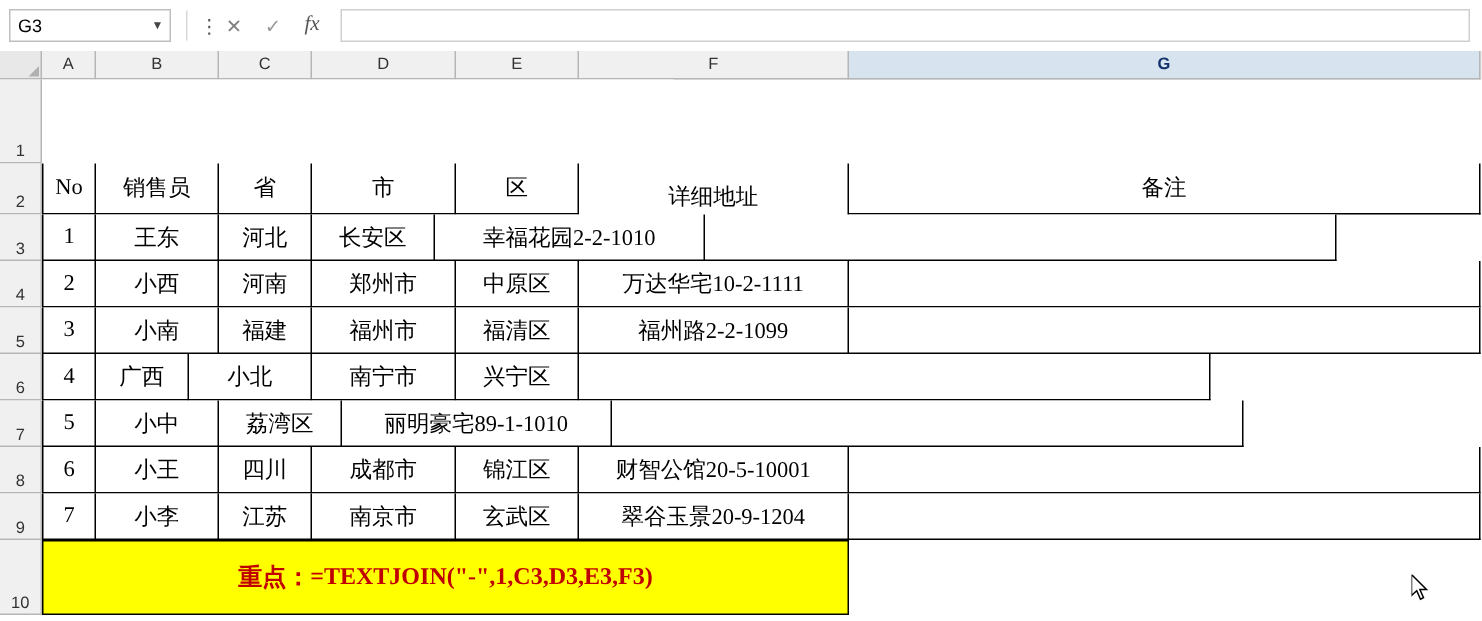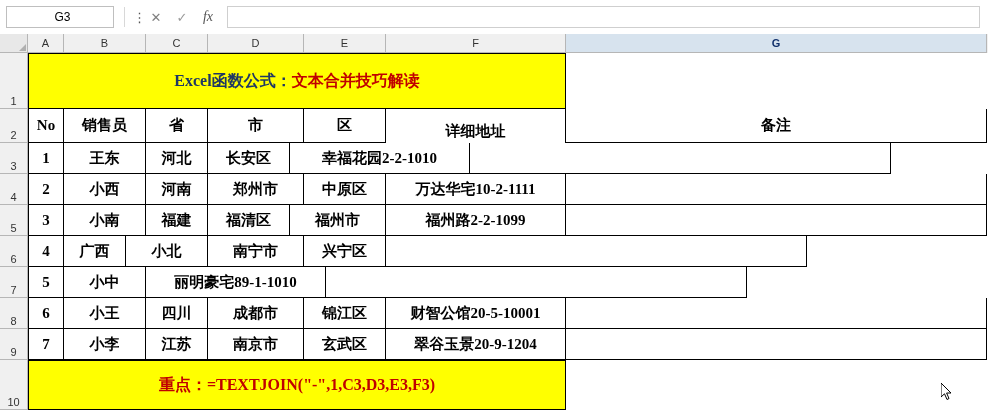--- a/index.html
+++ b/index.html
@@ -30,21 +30,20 @@
     width: 108px;
     height: 22px;
     margin-left: 6px;
     border: 1px solid #bfbfbf;
     background: #ffffff;
     display: flex;
     align-items: center;
     font-size: 12px;
     color: #000;
     box-sizing: border-box;
-    flex-direction: column;
   }
   .namebox .nb-text {
     flex: 1;
     padding-left: 5px;
     font-size: 12px;
     line-height: 20px;
   }
   .namebox .nb-arrow {
     width: 16px;
     text-align: center;
@@ -165,21 +164,21 @@
     padding-bottom: 1px;
   }
   .cell {
     box-sizing: border-box;
     border-right: 1px solid #000000;
     border-bottom: 1px solid #000000;
     display: flex;
     align-items: center;
     justify-content: center;
     font-family: "Liberation Serif", serif;
-    font-weight: bold;
+    font-weight: normal;
     font-size: 15px;
     color: #000;
     background: #ffffff;
     overflow: hidden;
     white-space: nowrap;
   }
   .cell.first { border-left: 1px solid #000000; }
   .banner {
     background: #ffff00;
     justify-content: center;
@@ -231,24 +230,20 @@
     <div class="col-head" style="width:96px">D</div>
     <div class="col-head" style="width:82px">E</div>
     <div class="col-head" style="width:180px">F</div>
     <div class="col-head active" style="width:421px">G</div>
   </div>
 
   <div class="grid">
 
     <div class="row" style="height:56px">
       <div class="row-head" style="height:56px">1</div>
-      <div class="cell first banner" style="width:538px;height:56px">
-        <span class="t-blue">Excel函数公式：</span>
-          <span class="t-red">文本合并技巧解读</span>
-      </div>
       <div class="cell plain" style="width:421px;height:56px"></div>
     </div>
 
     <div class="row" style="height:34px">
       <div class="row-head" style="height:34px">2</div>
       <div class="cell first" style="width:36px;height:34px">No</div>
       <div class="cell" style="width:82px;height:34px">销售员</div>
       <div class="cell" style="width:62px;height:34px">省</div>
       <div class="cell" style="width:96px;height:34px">市</div>
       <div class="cell" style="width:82px;height:34px">区</div>
@@ -275,40 +270,41 @@
       <div class="cell" style="width:82px;height:31px">中原区</div>
       <div class="cell" style="width:180px;height:31px">万达华宅10-2-1111</div>
       <div class="cell" style="width:421px;height:31px"></div>
     </div>
 
     <div class="row" style="height:31px">
       <div class="row-head" style="height:31px">5</div>
       <div class="cell first" style="width:36px;height:31px">3</div>
       <div class="cell" style="width:82px;height:31px">小南</div>
       <div class="cell" style="width:62px;height:31px">福建</div>
+      <div class="cell" style="width:96px;height:31px">福州市</div>
       <div class="cell" style="width:82px;height:31px">福清区</div>
-      <div class="cell" style="width:96px;height:31px">福州市</div>
       <div class="cell" style="width:180px;height:31px">福州路2-2-1099</div>
       <div class="cell" style="width:421px;height:31px"></div>
     </div>
 
     <div class="row" style="height:31px">
       <div class="row-head" style="height:31px">6</div>
       <div class="cell first" style="width:36px;height:31px">4</div>
       <div class="cell" style="width:62px;height:31px">广西</div>
       <div class="cell" style="width:82px;height:31px">小北</div>
       <div class="cell" style="width:96px;height:31px">南宁市</div>
       <div class="cell" style="width:82px;height:31px">兴宁区</div>
       <div class="cell" style="width:421px;height:31px"></div>
     </div>
 
     <div class="row" style="height:31px">
       <div class="row-head" style="height:31px">7</div>
       <div class="cell first" style="width:36px;height:31px">5</div>
       <div class="cell" style="width:82px;height:31px">小中</div>
+      <div class="cell" style="width:82px;height:31px">荔湾区</div>
       <div class="cell" style="width:180px;height:31px">丽明豪宅89-1-1010</div>
       <div class="cell" style="width:421px;height:31px"></div>
     </div>
 
     <div class="row" style="height:31px">
       <div class="row-head" style="height:31px">8</div>
       <div class="cell first" style="width:36px;height:31px">6</div>
       <div class="cell" style="width:82px;height:31px">小王</div>
       <div class="cell" style="width:62px;height:31px">四川</div>
       <div class="cell" style="width:96px;height:31px">成都市</div>

